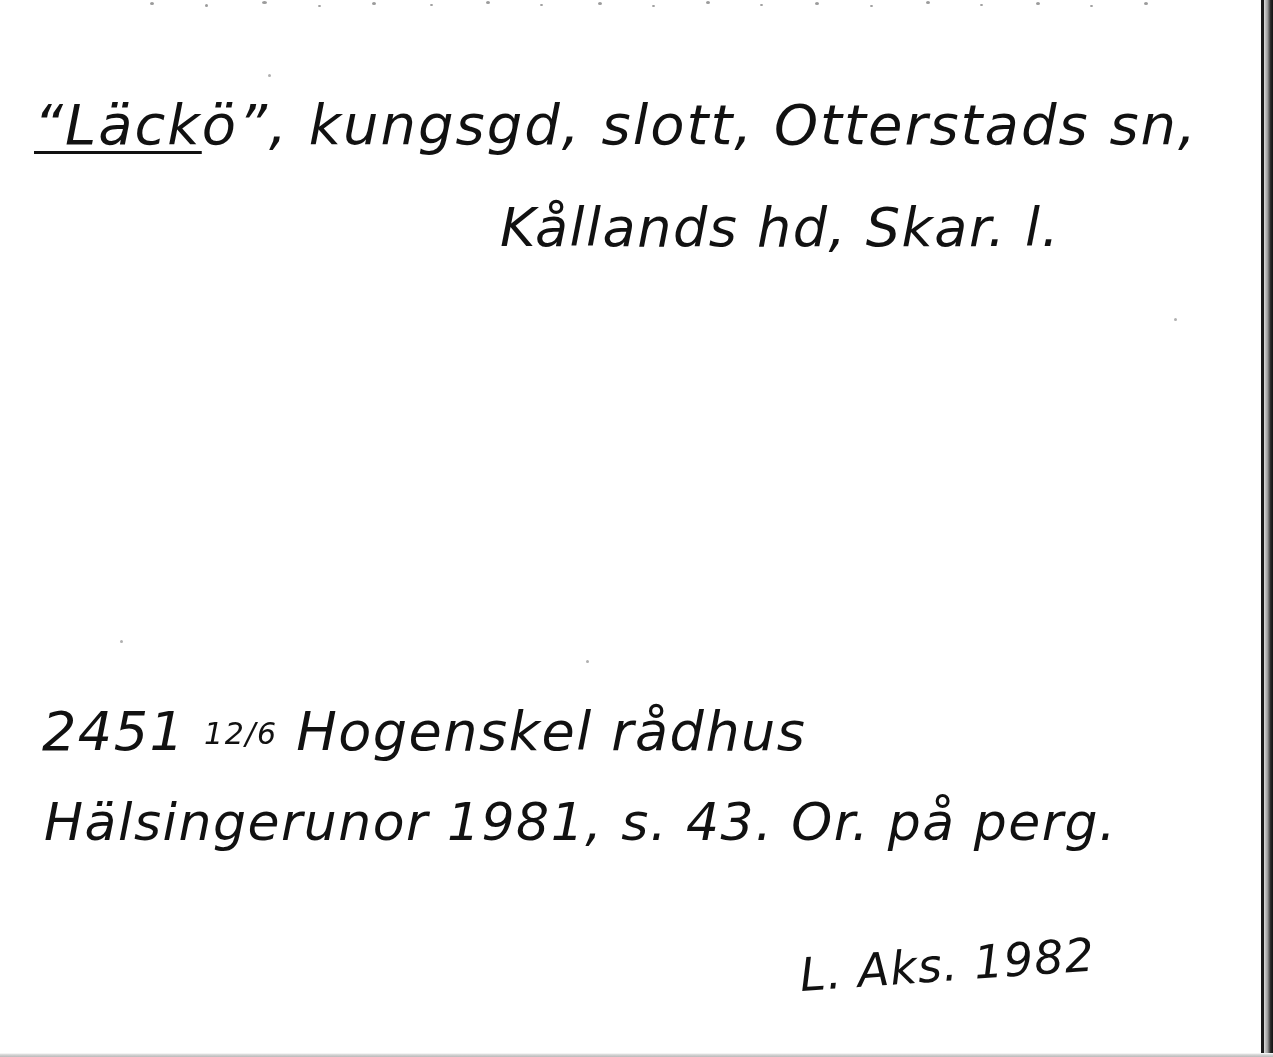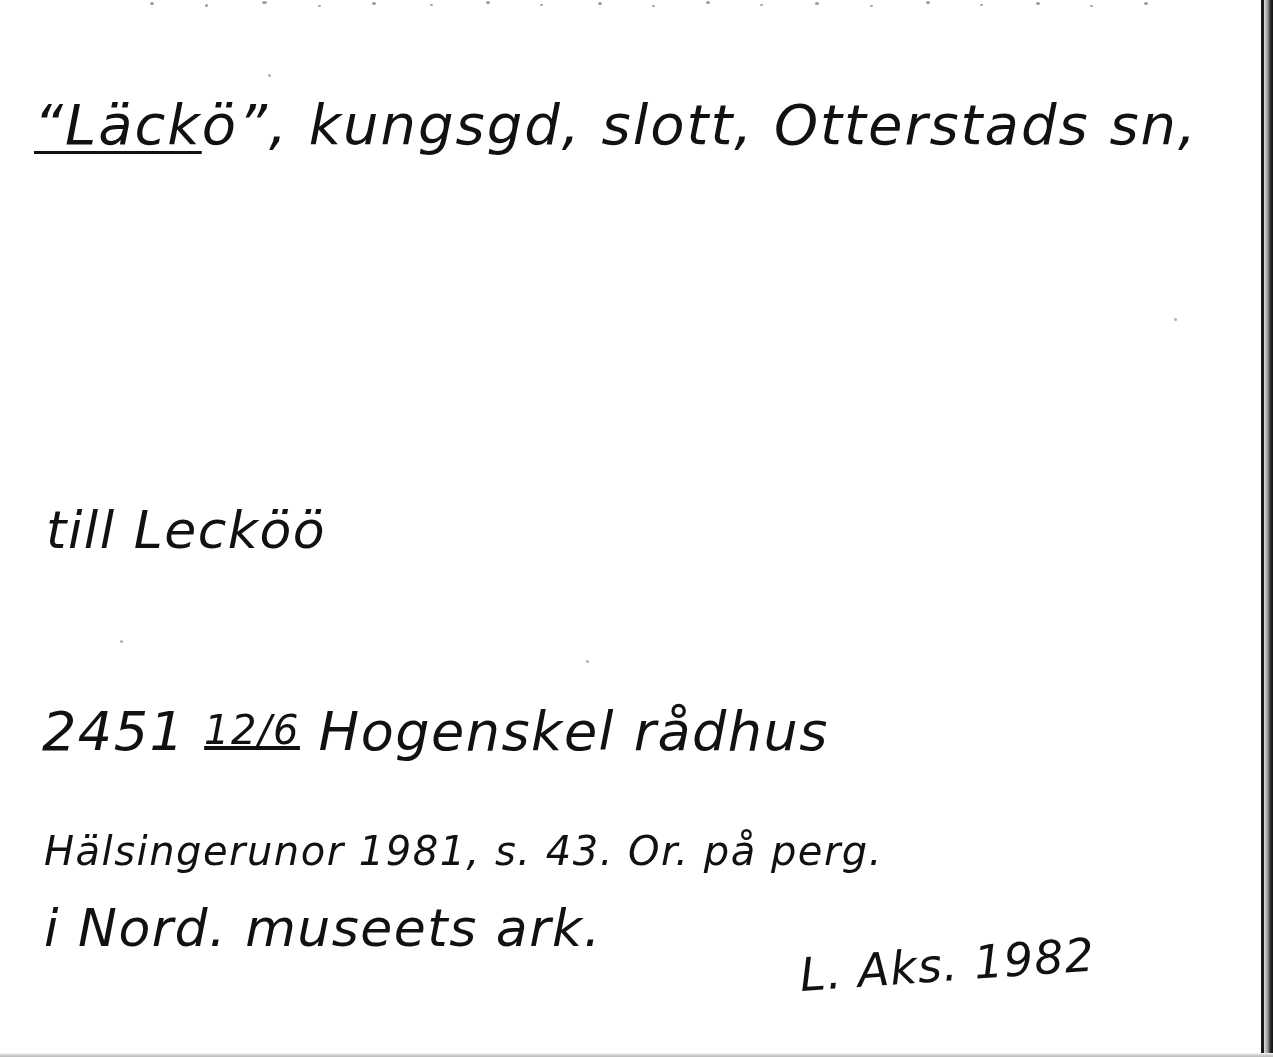--- a/index.html
+++ b/index.html
@@ -85,28 +85,27 @@
     left: 46px;
     top: 500px;
     font-size: 52px;
   }
   .l5 {
     left: 42px;
     top: 700px;
     font-size: 54px;
   }
   .l5 .frac {
-    font-size: 40px;
+    font-size: 30px;
     vertical-align: 6px;
-    text-decoration: underline;
   }
   .l6 {
     left: 44px;
-    top: 828px;
-    font-size: 40px;
+    top: 792px;
+    font-size: 52px;
   }
   .l7 {
     left: 44px;
     top: 898px;
     font-size: 52px;
   }
   .sig {
     left: 800px;
     top: 948px;
     font-size: 46px;
@@ -149,29 +148,28 @@
 
   <div class="dust" style="left:268px;top:74px;"></div>
   <div class="dust" style="left:586px;top:660px;"></div>
   <div class="dust" style="left:1174px;top:318px;"></div>
   <div class="dust" style="left:120px;top:640px;"></div>
 
   <div class="hand l1">
     <span class="underlined">“Läck</span><span>ö”, kungsgd, slott, Otterstads sn,</span>
   </div>
 
+  <div class="hand l2">Kållands hd, Skar. l.</div>
 
-  <div class="hand l4">till Lecköö</div>
 
   <div class="hand l5">
     <span>2451</span>
     <span class="frac">12/6</span>
     <span>Hogenskel rådhus</span>
   </div>
   <div class="hand l6">Hälsingerunor 1981, s. 43. Or. på perg.</div>
-  <div class="hand l7">i Nord. museets ark.</div>
 
   <div class="hand sig">L. Aks. 1982</div>
 
   <div class="edge-right"></div>
   <div class="edge-right-line"></div>
   <div class="edge-bottom"></div>
 </div>
 
 </body></html>

